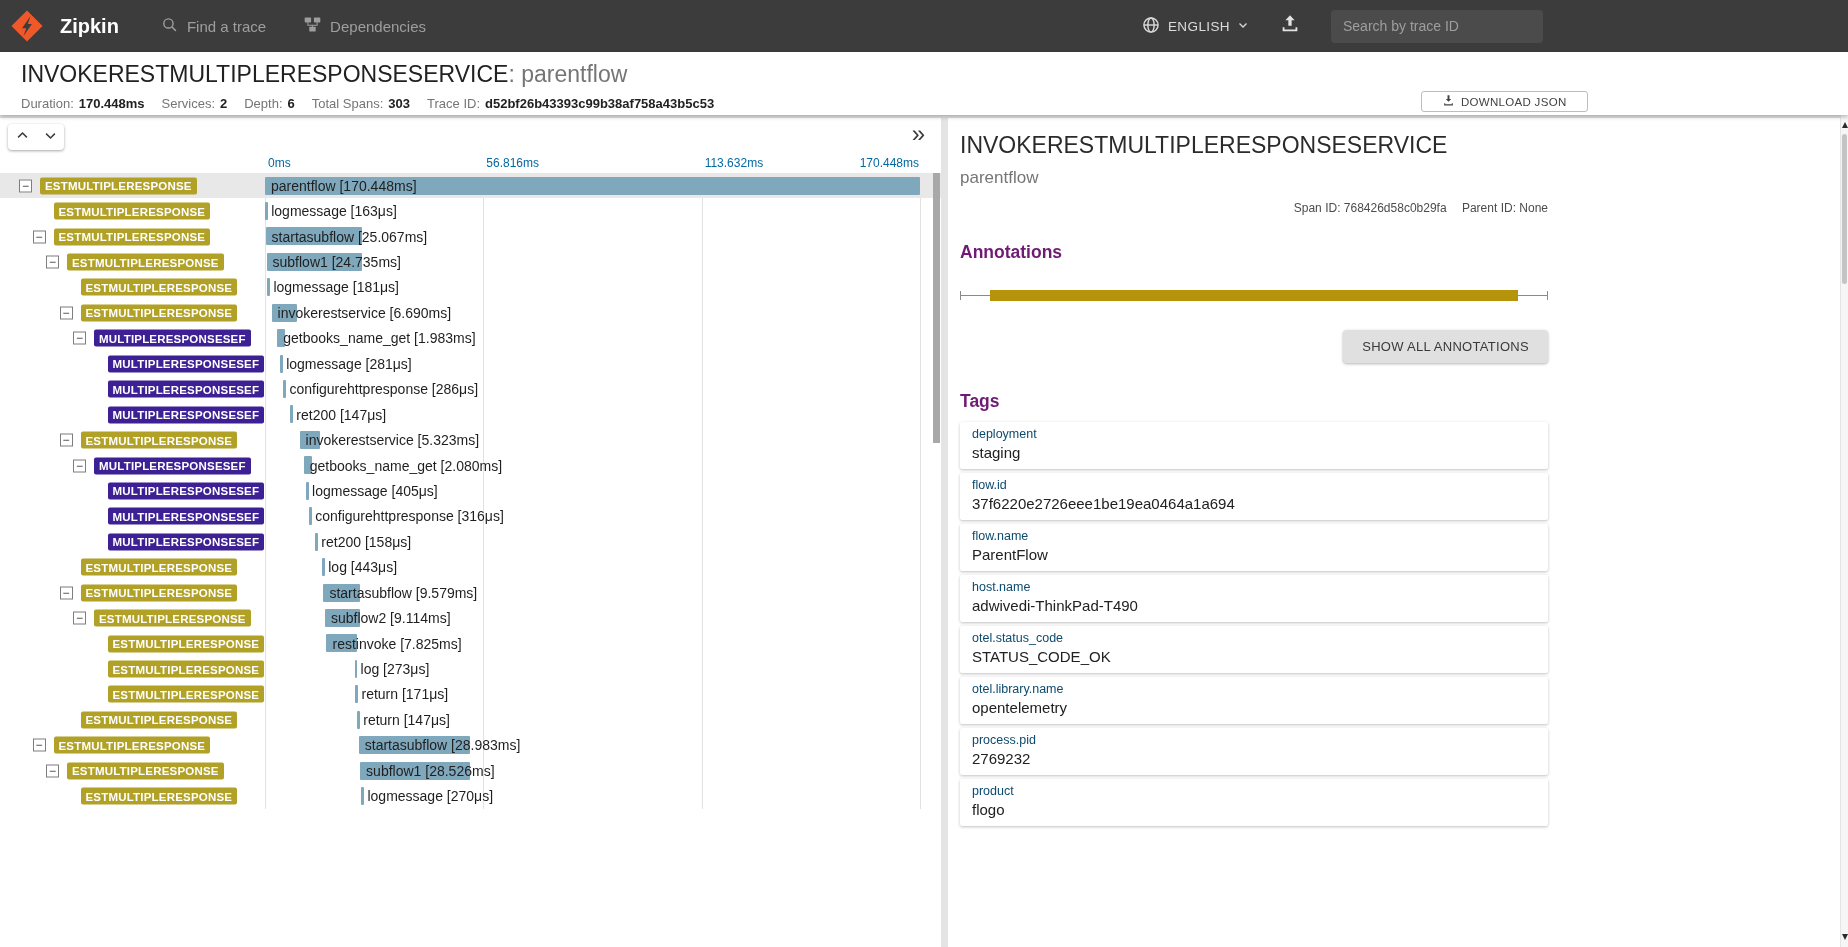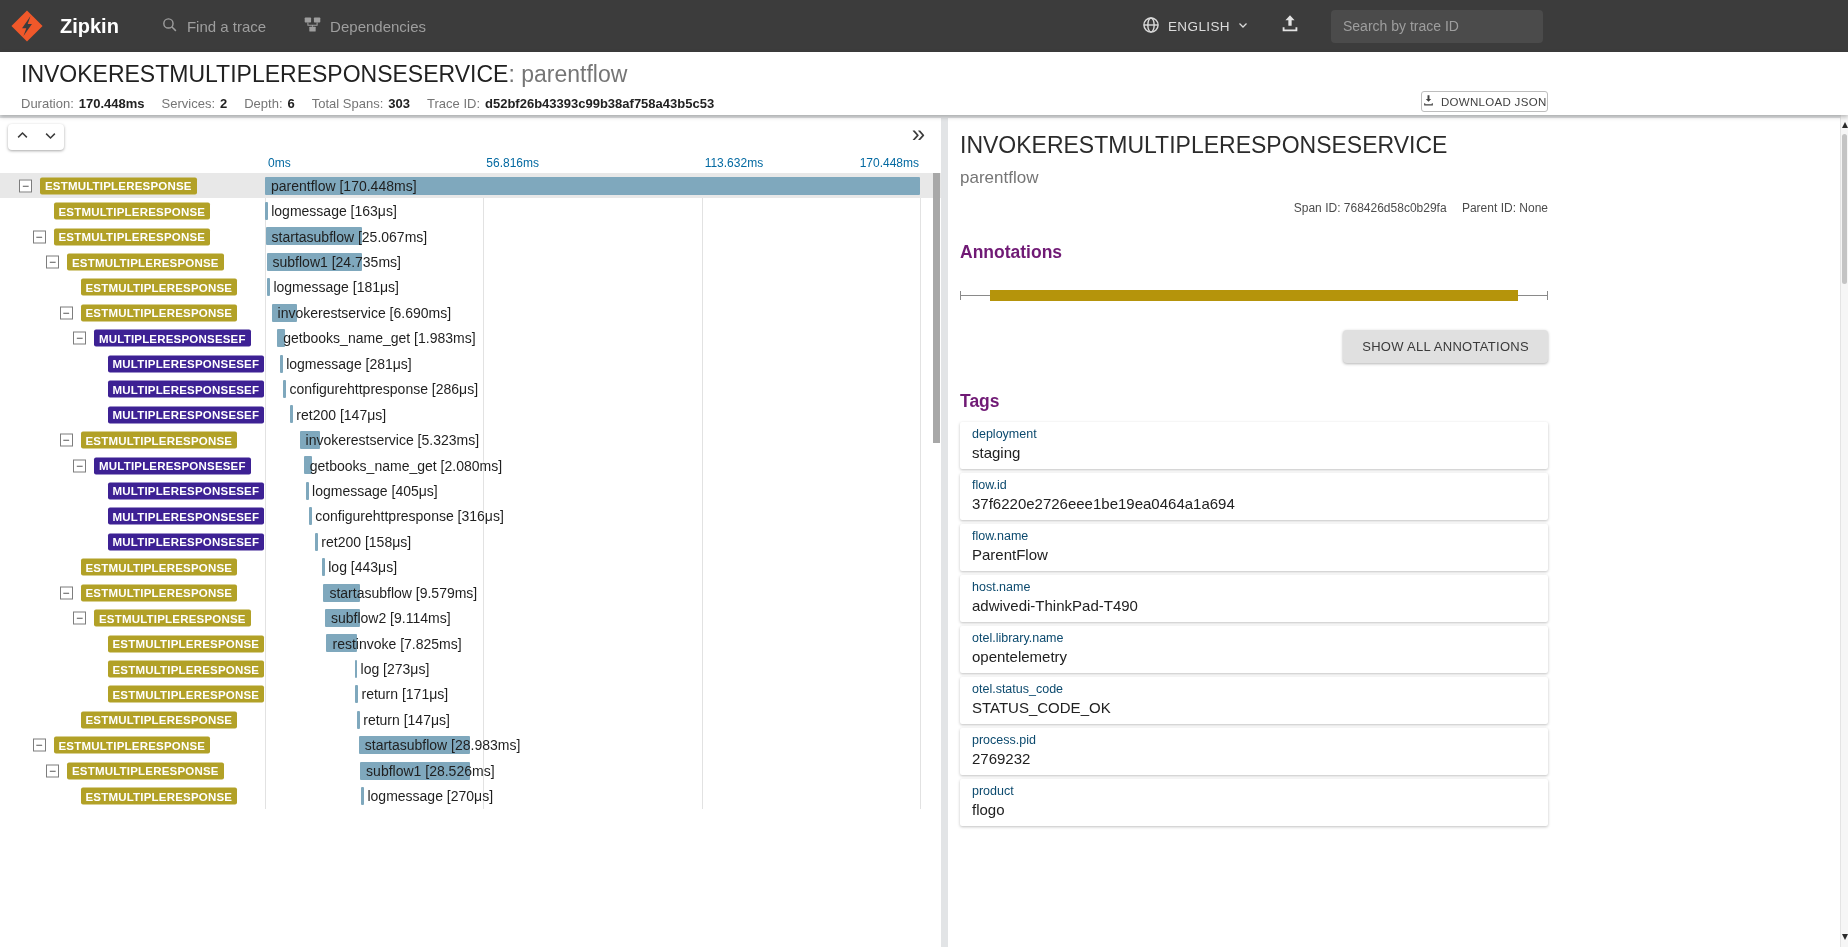--- a/index.html
+++ b/index.html
@@ -35,21 +35,21 @@
   .trace-title .svc { color: #212121; }
   .trace-title .sep, .trace-title .spn { color: #757575; }
   .trace-stats { margin-top: 8px; display: flex; font-size: 13px; }
   .stat { margin-right: 17px; }
   .stat .lbl { color: #757575; margin-right: 5px; }
   .stat .val { color: #212121; font-weight: bold; }
   .download-btn {
     position: absolute; left: 1421px; top: 39px; height: 21px;
     display: flex; align-items: center; gap: 6px;
     background: #fff; border: 1px solid #bdbdbd; border-radius: 3px;
-    font-size: 11.5px; color: #424242; padding: 0 0; cursor: pointer;
+    font-size: 11.5px; color: #424242; padding: 0 20px; cursor: pointer;
     font-family: "Liberation Sans", sans-serif; letter-spacing: .3px;
   }
 
   
   .main { position: absolute; top: 118px; left: 0; right: 8px; bottom: 0; display: flex; }
   .left-panel { width: 941px; background: #fff; position: relative; margin-right: 7px; overflow: hidden; }
   .right-panel { flex: 1; background: #fff; position: relative; padding: 14px 0 0 12px; overflow: hidden; }
 
   
   .panel-controls { height: 38px; position: relative; }
@@ -506,26 +506,26 @@
           </div>
           <div class="tag-card">
             <div class="tag-key">flow.name</div>
             <div class="tag-val">ParentFlow</div>
           </div>
           <div class="tag-card">
             <div class="tag-key">host.name</div>
             <div class="tag-val">adwivedi-ThinkPad-T490</div>
           </div>
           <div class="tag-card">
+            <div class="tag-key">otel.status_code</div>
+            <div class="tag-val">STATUS_CODE_OK</div>
+          </div>
+          <div class="tag-card">
             <div class="tag-key">otel.library.name</div>
             <div class="tag-val">opentelemetry</div>
-          </div>
-          <div class="tag-card">
-            <div class="tag-key">otel.status_code</div>
-            <div class="tag-val">STATUS_CODE_OK</div>
           </div>
           <div class="tag-card">
             <div class="tag-key">process.pid</div>
             <div class="tag-val">2769232</div>
           </div>
           <div class="tag-card">
             <div class="tag-key">product</div>
             <div class="tag-val">flogo</div>
           </div>
         </div>

